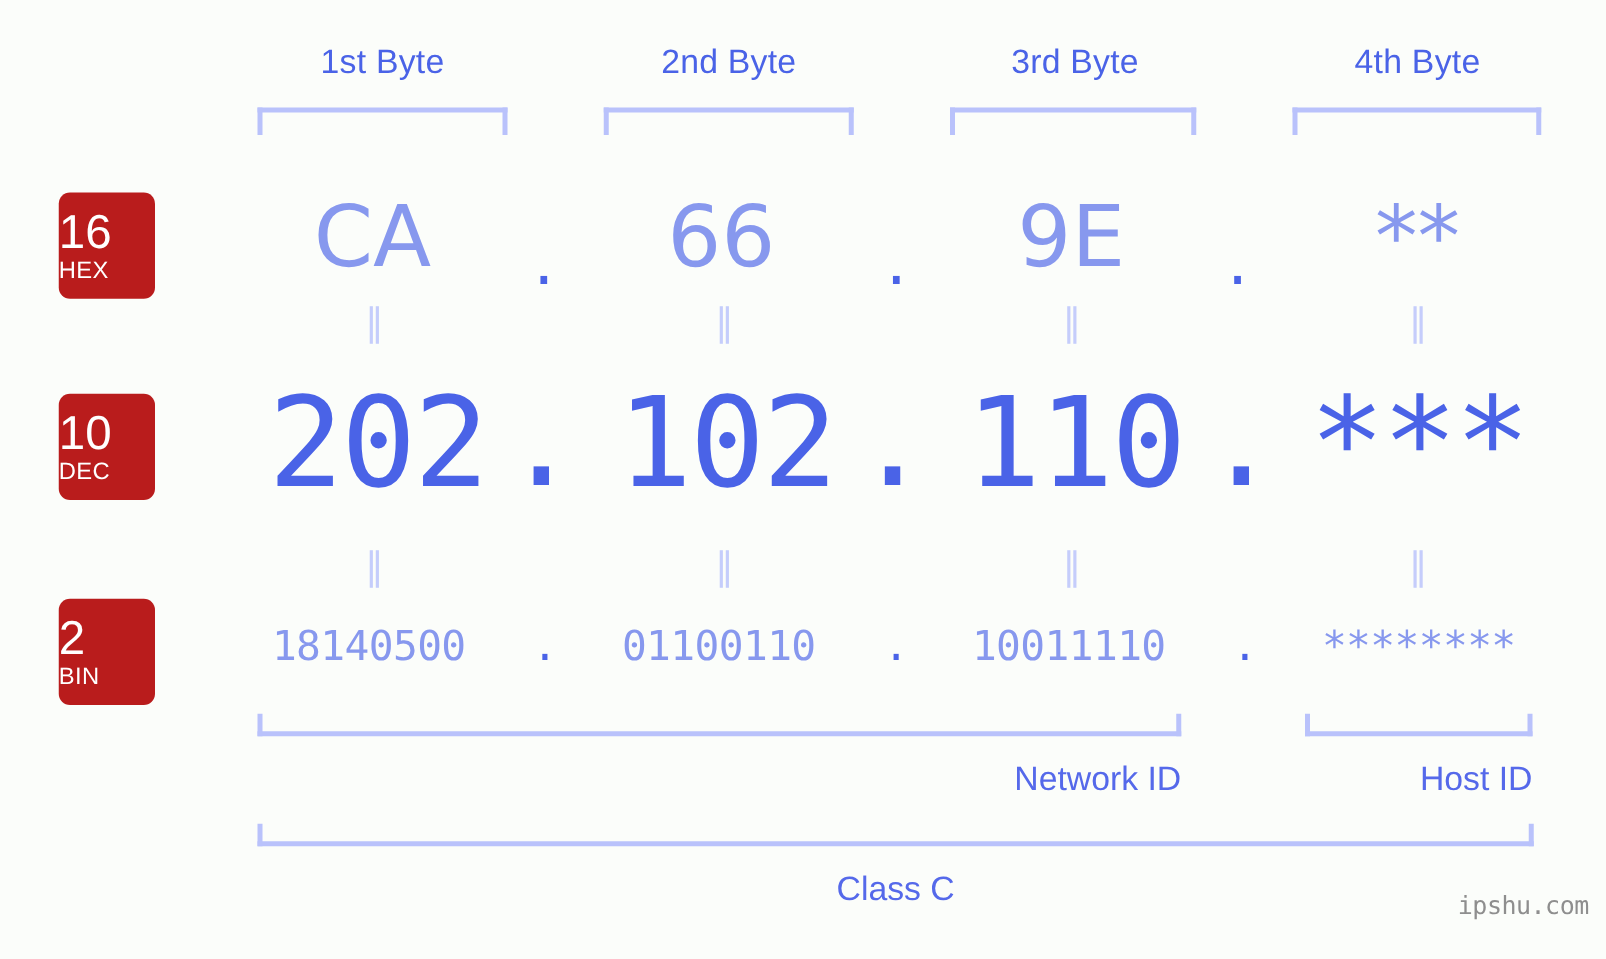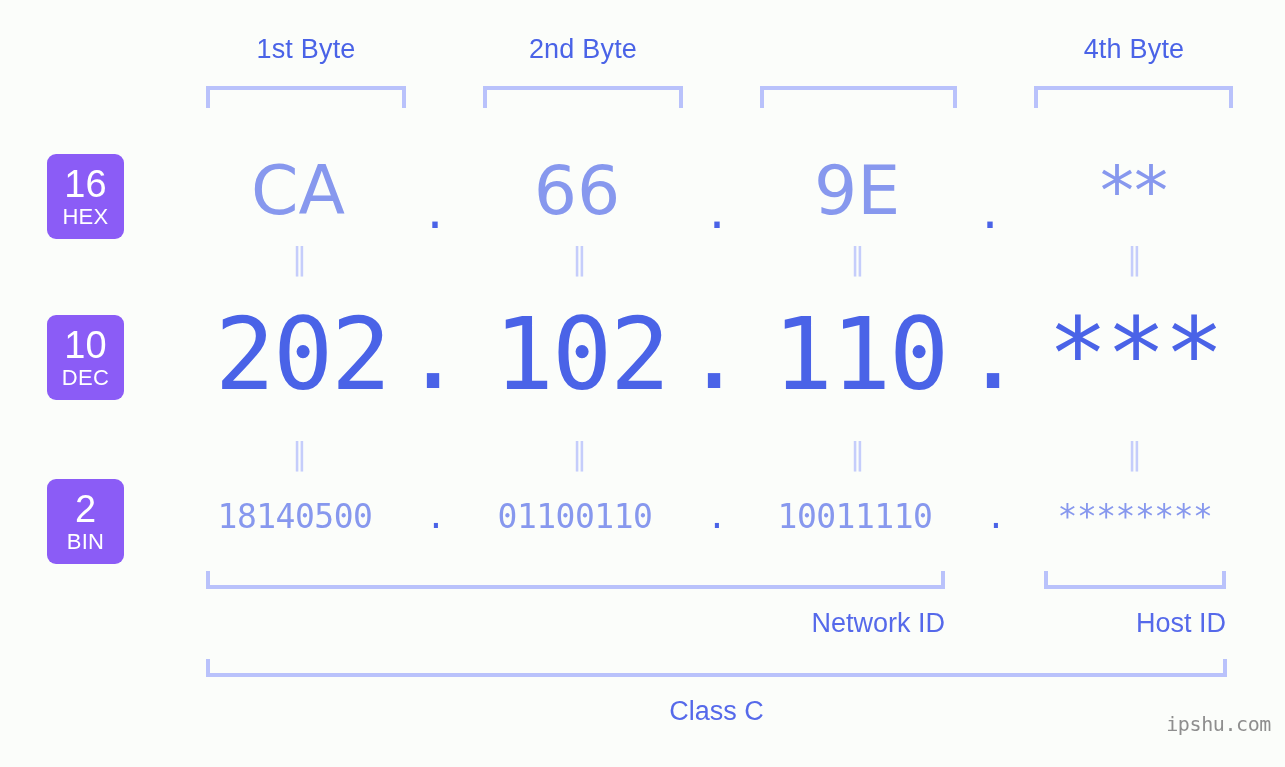--- a/index.html
+++ b/index.html
@@ -49,36 +49,36 @@
     border-bottom: 4px solid #b9c2fb;
     border-left: 4px solid #b9c2fb;
     border-right: 4px solid #b9c2fb;
   }
 
   
   .badge {
     position: absolute;
     left: 47px;
     width: 77px;
-    background: #8b5cf6;
+    background: #b91c1c;
     border-radius: 9px;
     color: #ffffff;
     display: flex;
     flex-direction: column;
-    align-items: center;
+    align-items: flex-start;
     justify-content: center;
     line-height: 1;
   }
   .badge .num {
     font-size: 38px;
     font-weight: 400;
     line-height: 1.05;
   }
   .badge .unit {
-    font-size: 22px;
+    font-size: 19px;
     font-weight: 400;
     letter-spacing: .3px;
     margin-top: 1px;
   }
   #badge-hex { top: 154px; height: 85px; }
   #badge-dec { top: 315px; height: 85px; }
   #badge-bin { top: 479px; height: 85px; }
 
   
   .hex-val {
@@ -193,20 +193,21 @@
     letter-spacing: -0.4px;
   }
 </style>
 </head>
 <body>
 
 <div id="stage">
 
   <div class="byte-label" style="left:206px;">1st Byte</div>
   <div class="byte-label" style="left:483px;">2nd Byte</div>
+  <div class="byte-label" style="left:760px;">3rd Byte</div>
   <div class="byte-label" style="left:1034px;">4th Byte</div>
 
   <div class="bracket-top" style="left:206px;  width:200px;"></div>
   <div class="bracket-top" style="left:483px;  width:200px;"></div>
   <div class="bracket-top" style="left:760px;  width:197px;"></div>
   <div class="bracket-top" style="left:1034px; width:199px;"></div>
 
   <div id="badge-hex" class="badge">
     <span class="num">16</span>
     <span class="unit">HEX</span>

